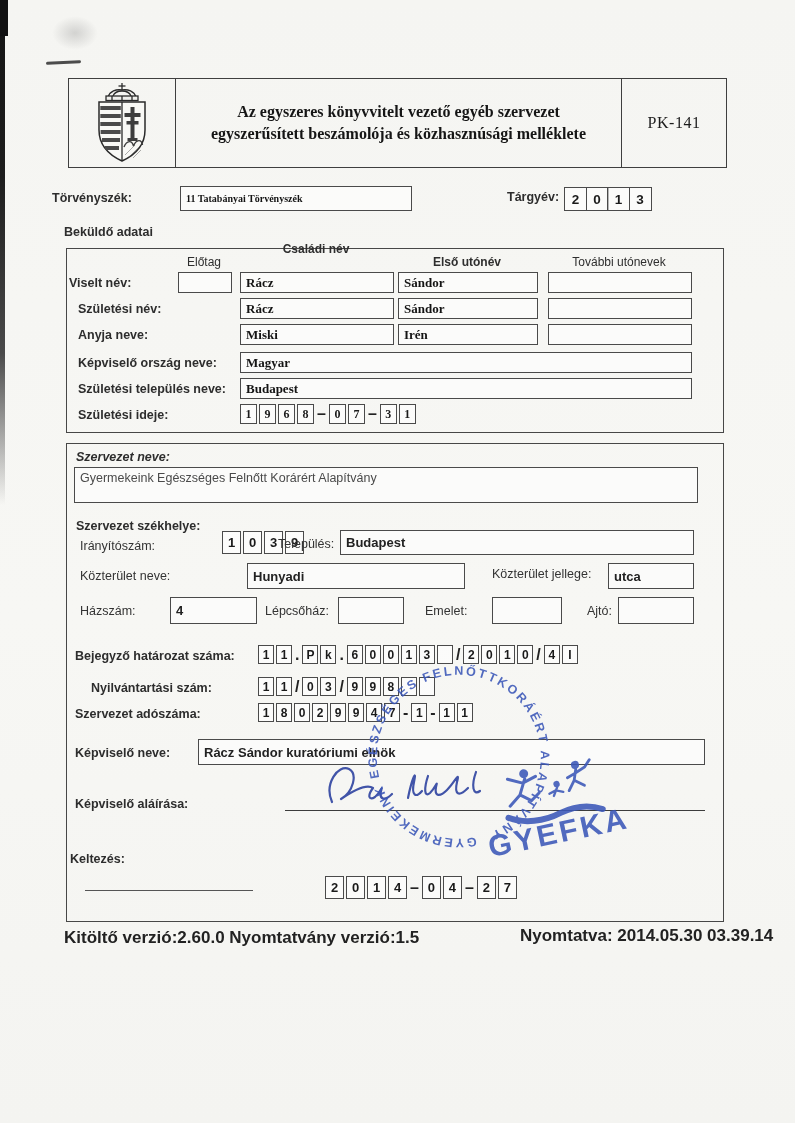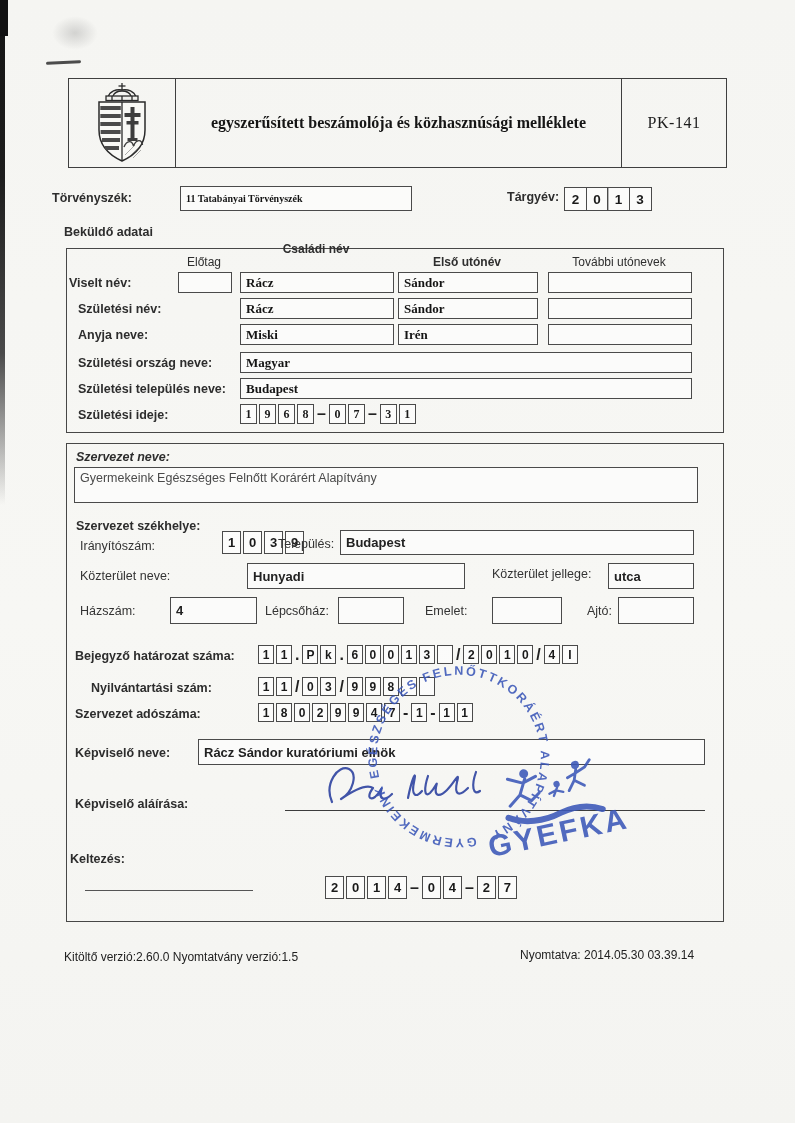--- a/index.html
+++ b/index.html
@@ -47,21 +47,21 @@
   .hdr{position:absolute;left:68px;top:78px;width:657px;height:88px;border:1.8px solid #3f3f3f;display:flex;}
   .hdr-arms{width:106px;border-right:1.8px solid #3f3f3f;display:flex;align-items:center;justify-content:center;}
   .hdr-title{flex:1;display:flex;flex-direction:column;align-items:center;justify-content:center;
     font-family:"Liberation Serif",serif;font-weight:bold;font-size:16px;color:#151515;line-height:1.35;text-align:center;}
   .hdr-code{width:104px;border-left:1.8px solid #3f3f3f;display:flex;align-items:center;justify-content:center;
     font-family:"Liberation Serif",serif;font-size:16px;color:#1c1c1c;letter-spacing:.5px;}
 
   .sig-line{position:absolute;border-top:1.6px solid #3c3c3c;}
   .kelt-line{position:absolute;border-top:1.4px solid #555;}
 
-  .footer-txt{position:absolute;font-weight:normal;font-size:12px;color:#222;white-space:nowrap;margin-top:22px;}
+  .footer-txt{position:absolute;font-weight:bold;font-size:17px;color:#222;white-space:nowrap;}
 
   svg{position:absolute;overflow:visible;}
   .stamp{opacity:.88;}
 </style>
 </head>
 <body>
 
 <div id="page">
 
   <div class="scan-strip"></div>
@@ -104,20 +104,21 @@
         </g>
         <path d="M33,66 c3,-7 8,-7 9.5,-1 M42.5,65 c3,-7 8,-7 9,-1" stroke="#3d3d3d" stroke-width="1.4" fill="none"></path>
         <g stroke="#555" stroke-width="0.8" opacity="0.6">
           <line x1="34" y1="74" x2="44" y2="64"></line>
             <line x1="38" y1="76" x2="48" y2="66"></line>
             <line x1="42" y1="77" x2="50" y2="69"></line>
         </g>
       </svg>
     </div>
     <div class="hdr-title">
+      <span>Az egyszeres könyvvitelt vezető egyéb szervezet</span>
       <span>egyszerűsített beszámolója és közhasznúsági melléklete</span>
     </div>
     <div class="hdr-code">PK-141</div>
   </div>
 
   <div class="lbl" style="left:52px;top:191px;text-align:center;">Törvényszék:</div>
   <div class="box" style="left:180px;top:186px;width:230px;height:23px;">
     <span class="val-serif" style="font-size:10px">11 Tatabányai Törvényszék</span>
   </div>
   <div class="lbl" style="left:507px;top:190px;">Tárgyév:</div>
@@ -165,21 +166,21 @@
   <div class="box" style="left:240px;top:324px;width:152px;height:19px;">
     <span class="val-serif">Miski</span>
   </div>
   <div class="box" style="left:398px;top:324px;width:138px;height:19px;">
     <span class="val-serif">Irén</span>
   </div>
   <div class="box" style="left:548px;top:324px;width:142px;height:19px;">
     <span class="val-serif"></span>
   </div>
 
-  <div class="lbl" style="left:78px;top:356px;">Születési ország neve:</div>
+  <div class="lbl" style="left:78px;top:356px;">Képviselő ország neve:</div>
   <div class="box" style="left:240px;top:352px;width:450px;height:19px;">
     <span class="val-serif">Magyar</span>
   </div>
 
   <div class="lbl" style="left:78px;top:382px;">Születési település neve:</div>
   <div class="box" style="left:240px;top:378px;width:450px;height:19px;">
     <span class="val-serif">Budapest</span>
   </div>
 
   <div class="lbl" style="left:78px;top:408px;">Születési ideje:</div>

